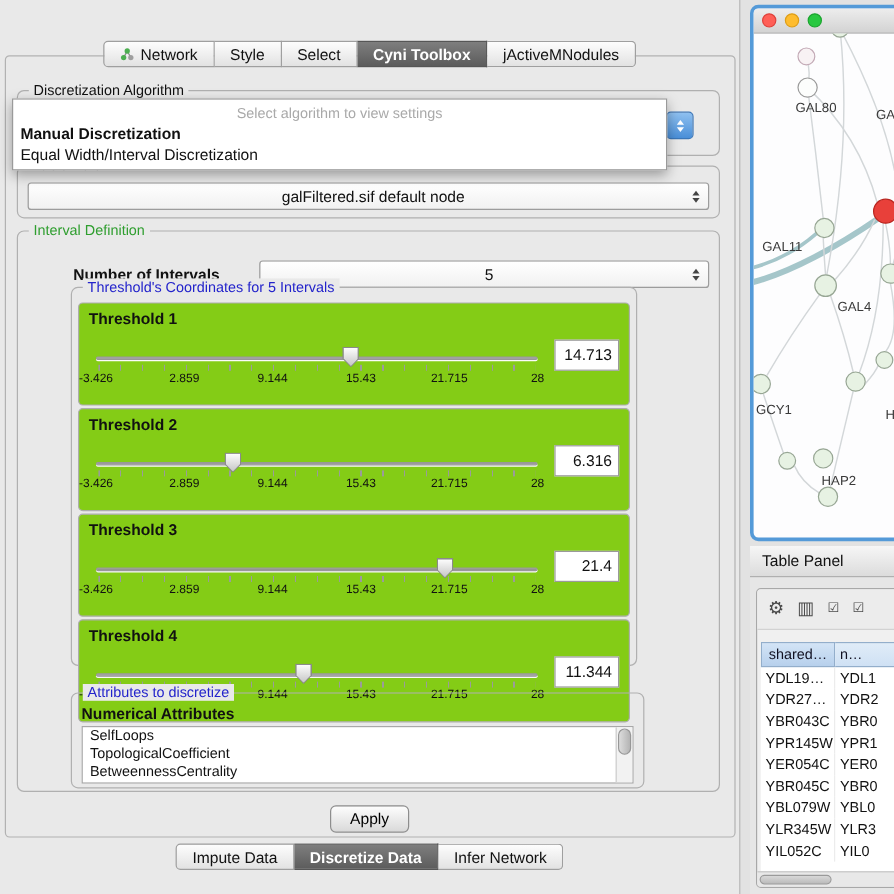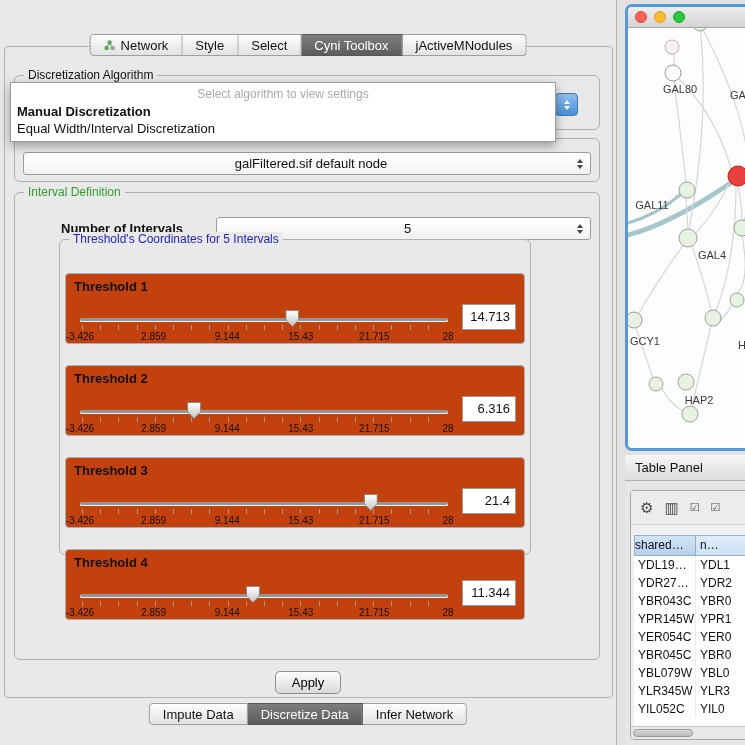--- a/index.html
+++ b/index.html
@@ -19,21 +19,21 @@
 
   
   .tabs { position:absolute; display:flex; z-index:6; }
   .tabs.top { top:34px; left:50%; transform:translateX(-50%); }
   .tabs.bottom { top:703px; left:50%; transform:translateX(-50%); }
   .tab { font-size:13px; padding:0 13px; background:linear-gradient(#fdfdfd,#e2e2e2);
     border:1px solid #9f9f9f; border-left:none; height:22px; display:flex;
     align-items:center; gap:5px; white-space:nowrap; }
   .tab:first-child { border-left:1px solid #9f9f9f; border-radius:4px 0 0 4px; }
   .tab:last-child { border-radius:0 4px 4px 0;justify-content:flex-end; }
-  .tab.selected { background:linear-gradient(#7e7e7e,#5c5c5c); color:#fff; border-color:#565656; }
+  .tab.selected { background:linear-gradient(#7e7e7e,#5c5c5c); color:#fff; border-color:#565656;font-weight:bold; }
 
   
   .group { position:absolute; border:1px solid #b0b0b0; border-radius:6px; }
   .group-title { position:absolute; top:-8px; left:9px; background:#e9e9e9;
     padding:0 4px; font-size:12px; white-space:nowrap; }
   .t-green { color:#2f9e2f; }
   .t-blue  { color:#2323cb; }
 
   .algorithm-group { left:14px; top:75px; width:586px; height:55px; }
   .algo-cap { position:absolute; right:21px; top:17px; width:23px; height:23px;
@@ -59,22 +59,22 @@
   .a-up { width:0;height:0;border-left:3.5px solid transparent;border-right:3.5px solid transparent;border-bottom:4px solid #444; }
   .a-dn { width:0;height:0;border-left:3.5px solid transparent;border-right:3.5px solid transparent;border-top:4px solid #444; }
   .td-combo { left:8px; right:8px; top:13px; height:23px; }
 
   .interval-group { left:14px; top:192px; width:586px; height:468px; }
   .noi-label { position:absolute; left:46px; top:28px; font-size:13px; font-weight:bold; }
   .noi-combo { left:201px; top:24px; width:375px; height:23px; }
 
   .thresholds-group { left:44px; top:46px; width:472px; height:316px;text-decoration:underline; }
   .thresholds-list { position:absolute; left:5px; right:5px; top:12px; }
-  .threshold-panel { position:relative; height:71px; margin-bottom:2px;
-    border:1px solid #adadad; border-radius:4px; background:#c2410c;margin-top:21px; }
+  .threshold-panel { position:relative; height:86px; margin-bottom:2px;
+    border:1px solid #adadad; border-radius:4px; background:#84cc16; }
   .th-label { position:absolute; left:8px; top:5px; font-size:13px; font-weight:bold; }
   .slider { position:absolute; left:14px; top:32px; width:368px; height:38px; }
   .slider-track { position:absolute; left:0; right:0; top:12px; height:3px;
     background:#bdbdbd; border:1px solid #989898; border-radius:2px;
     box-shadow:inset 0 1px 1px rgba(0,0,0,.25), 0 1px 0 #fafafa; }
   .slider-ticks { position:absolute; left:2px; right:2px; top:19px; height:5px;
     background-image:repeating-linear-gradient(to right,#9b9b9b 0,#9b9b9b 1px,transparent 1px,transparent 5%); }
   .slider-thumb { position:absolute; top:4px; width:14px; height:17px; background:#8a8a8a;
     clip-path:polygon(0 0,100% 0,100% 58%,50% 100%,0 58%); }
   .slider-thumb::after { content:""; position:absolute; inset:1px;
@@ -124,21 +124,21 @@
   .tp-inner { position:absolute; left:5px; top:35px; width:150px; bottom:5px;
     background:#f0f0f0; border:1px solid #a8a8a8; border-radius:4px 0 0 4px; overflow:hidden; }
   .tp-toolbar { height:34px; display:flex; align-items:center; gap:11px;
     padding-left:9px; background:#ececec; border-bottom:1px solid #d2d2d2; }
   .tp-icon { font-size:15px; color:#4a4a4a; line-height:1; }
   .tp-icon.small { font-size:11px; }
   .tp-table { position:absolute; left:3px; right:0; top:44px; bottom:13px;
     background:#fff; overflow:hidden; }
   .tp-col-headers { display:flex; height:21px; }
   .tp-col { border:1px solid #93aecb; font-size:12px; line-height:19px;
-    text-align:left; color:#112; }
+    text-align:center; color:#112; }
   .tp-col.h1 { width:62px; background:linear-gradient(#d3e4f6,#b7d0ec); }
   .tp-col.h2 { flex:1; border-left:none; background:linear-gradient(#e0ecf8,#cfe1f4); text-align:left; padding-left:4px; }
   .tp-row { display:flex; height:18px; font-size:12px; line-height:18px; }
   .tp-cell { padding-left:4px; overflow:hidden; white-space:nowrap; }
   .tp-cell.c1 { width:62px; border-right:1px solid #ececec; }
   .tp-cell.c2 { flex:1; }
   .tp-hscroll { position:absolute; left:0; right:0; bottom:0; height:13px;
     background:#e8e8e8; border-top:1px solid #c6c6c6; }
   .tp-hscroll .hthumb { position:absolute; left:2px; top:2px; width:60px; bottom:2px;
     background:linear-gradient(#d8d8d8,#bcbcbc); border:1px solid #9a9a9a; border-radius:5px; }
@@ -281,20 +281,34 @@
                 <span class="tick-label" style="left:60%">15.43</span>
                 <span class="tick-label" style="left:80%">21.715</span>
                 <span class="tick-label" style="left:100%">28</span>
               </div>
             </div>
             <div class="value-box">11.344</div>
           </div>
         </div>
     </div>
 
+    <div class="group attributes-group">
+      <span class="group-title t-blue">Attributes to discretize</span>
+      <span class="attr-sub">Numerical Attributes</span>
+      <div class="attr-list">
+        <div>
+            <div class="attr-item">SelfLoops</div>
+            <div class="attr-item">TopologicalCoefficient</div>
+            <div class="attr-item">BetweennessCentrality</div>
+          </div>
+        <div class="attr-scrollbar">
+          <div class="attr-scroll-thumb"></div>
+        </div>
+      </div>
+    </div>
   </div>
 
   <button class="apply-btn">Apply</button>
 
   <div class="tabs bottom">
       <div class="tab">
         <span>Impute Data</span>
       </div>
       <div class="tab selected">
         <span>Discretize Data</span>

